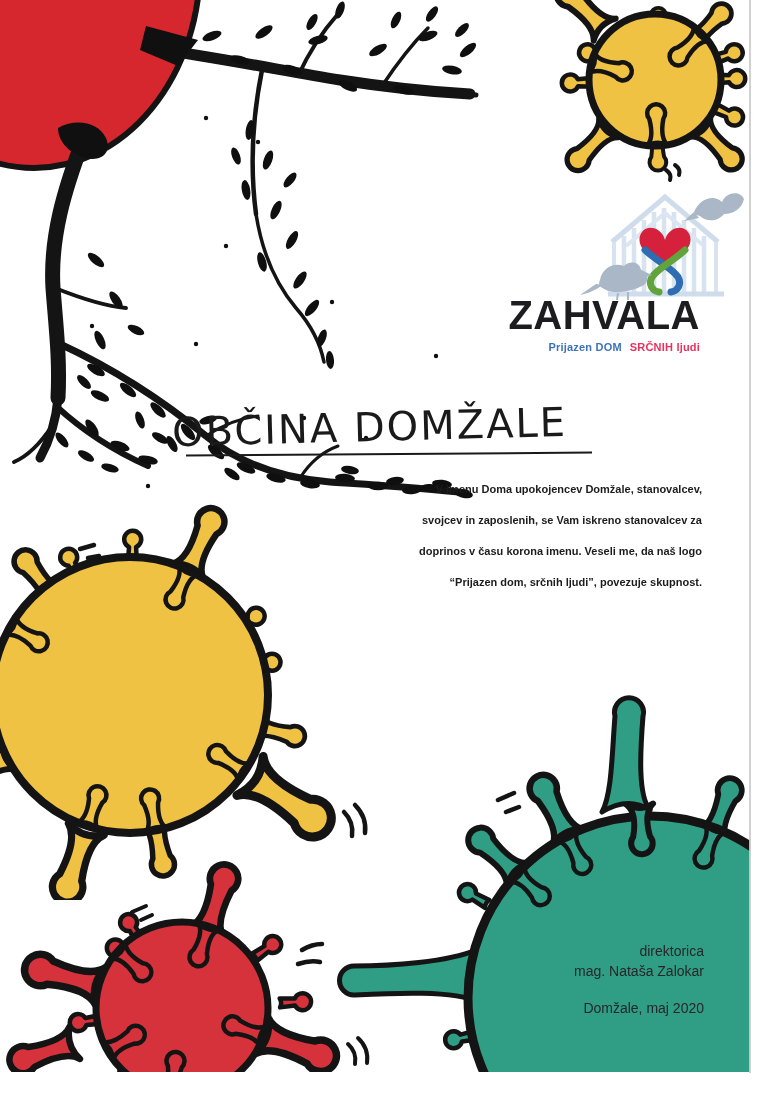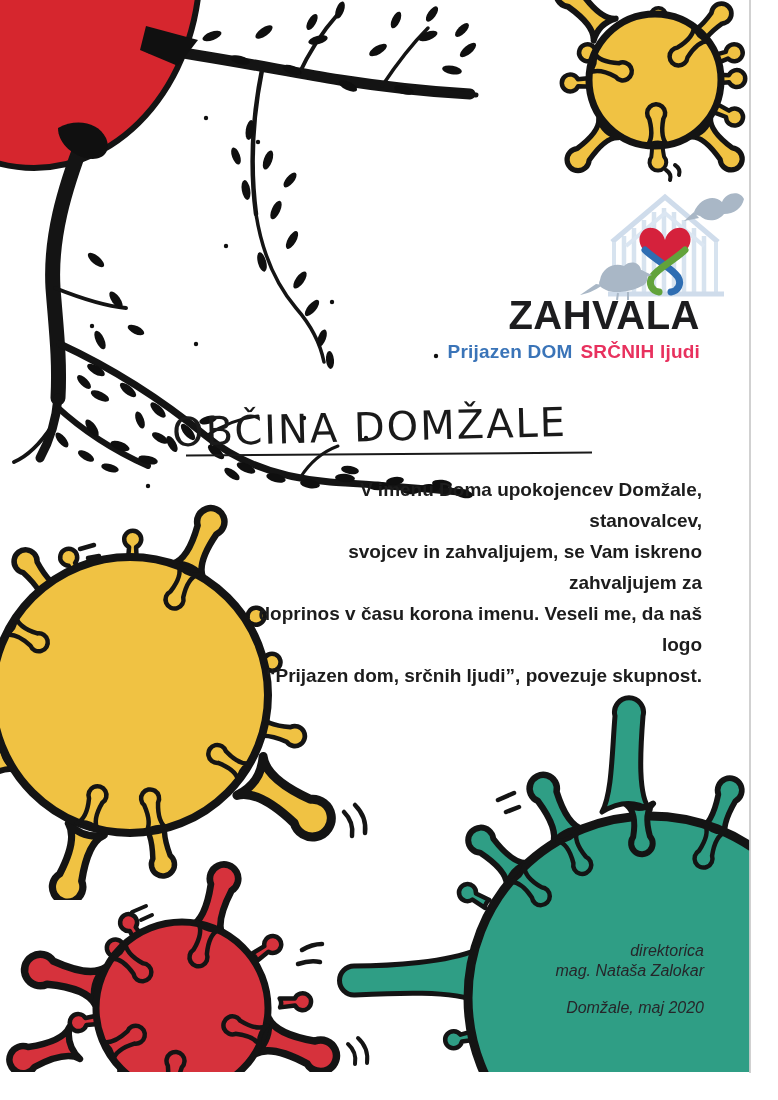--- a/index.html
+++ b/index.html
@@ -9,33 +9,33 @@
   svg{display:block}
   
   .fill-y{fill:#f0c243}.fill-r{fill:#d6323c}.fill-g{fill:#2f9e85}
   .sp{stroke:#141414;stroke-width:5;stroke-linejoin:round}
   .spp{stroke:#141414;stroke-width:4.5;stroke-linejoin:round}
   .ink{stroke:#141414;stroke-linecap:round;fill:none}
   .body-stroke{stroke:#141414}
   
   .title{position:absolute;right:78px;top:295px;font-size:40px;font-weight:bold;
          letter-spacing:.5px;color:#1d1d1f;line-height:1;z-index:5}
-  .tagline{position:absolute;right:78px;top:341px;font-size:19px;font-weight:bold;
+  .tagline{position:absolute;right:78px;top:341px;font-size:11px;font-weight:bold;
            letter-spacing:.2px;z-index:5;white-space:nowrap}
   .tagline .t1{color:#3a74b8}
   .tagline .t2{color:#e8315e;margin-left:8px}
   .handwriting{position:absolute;left:172px;top:404px;font-size:40px;color:#1a1a1a;
                font-family:"DejaVu Sans", sans-serif;letter-spacing:2px;
                transform:rotate(-1.5deg);z-index:5;white-space:nowrap}
   .underline{position:absolute;left:186px;top:453px;width:406px;height:0;
              border-top:2.5px solid #1a1a1a;transform:rotate(-0.4deg);z-index:4}
   .message{position:absolute;right:76px;top:474px;width:450px;text-align:right;
-           font-size:19px;font-weight:bold;line-height:31px;color:#1c1c1c;z-index:5}
-  .signature{position:absolute;right:74px;top:941px;text-align:right;font-style:italic;
-             font-size:16px;line-height:20px;color:#26262a;z-index:5}
+           font-size:11px;font-weight:bold;line-height:31px;color:#1c1c1c;z-index:5}
+  .signature{position:absolute;right:74px;top:941px;text-align:right;
+             font-size:14px;line-height:20px;color:#26262a;z-index:5}
   .signature .place{margin-top:17px;}
   .scanline{position:absolute;left:749px;top:0;width:2px;height:1073px;
             background:#cccccc;opacity:.9;z-index:6}
 </style>
 </head>
 <body>
 
 <svg width="0" height="0" style="position:absolute" aria-hidden="true">
   <defs>
     <path id="club" d="M -13,-56 C -5,-63 -6,-79 -8,-91 A 10.5 10.5 0 1 1 8,-91 C 6,-79 5,-63 13,-56 C 4,-61 -4,-61 -13,-56 Z"></path>
@@ -287,21 +287,21 @@
 
 <div class="tagline">
   <span class="t1">Prijazen DOM</span><span class="t2">SRČNIH ljudi</span>
 </div>
 
 <div class="handwriting">OBČINA DOMŽALE</div>
 <div class="underline"></div>
 
 <div class="message">
   <div>V imenu Doma upokojencev Domžale, stanovalcev,</div>
-  <div>svojcev in zahvaljujem, se Vam iskreno zahvaljujem za</div>
+  <div>svojcev in zaposlenih, se Vam iskreno stanovalcev za</div>
   <div>doprinos v času korona imenu. Veseli me, da naš logo</div>
   <div>“Prijazen dom, srčnih ljudi”, povezuje skupnost.</div>
 </div>
 
 <div class="signature">
   <div>direktorica</div>
   <div>mag. Nataša Zalokar</div>
   <div class="place">Domžale, maj 2020</div>
 </div>
 

